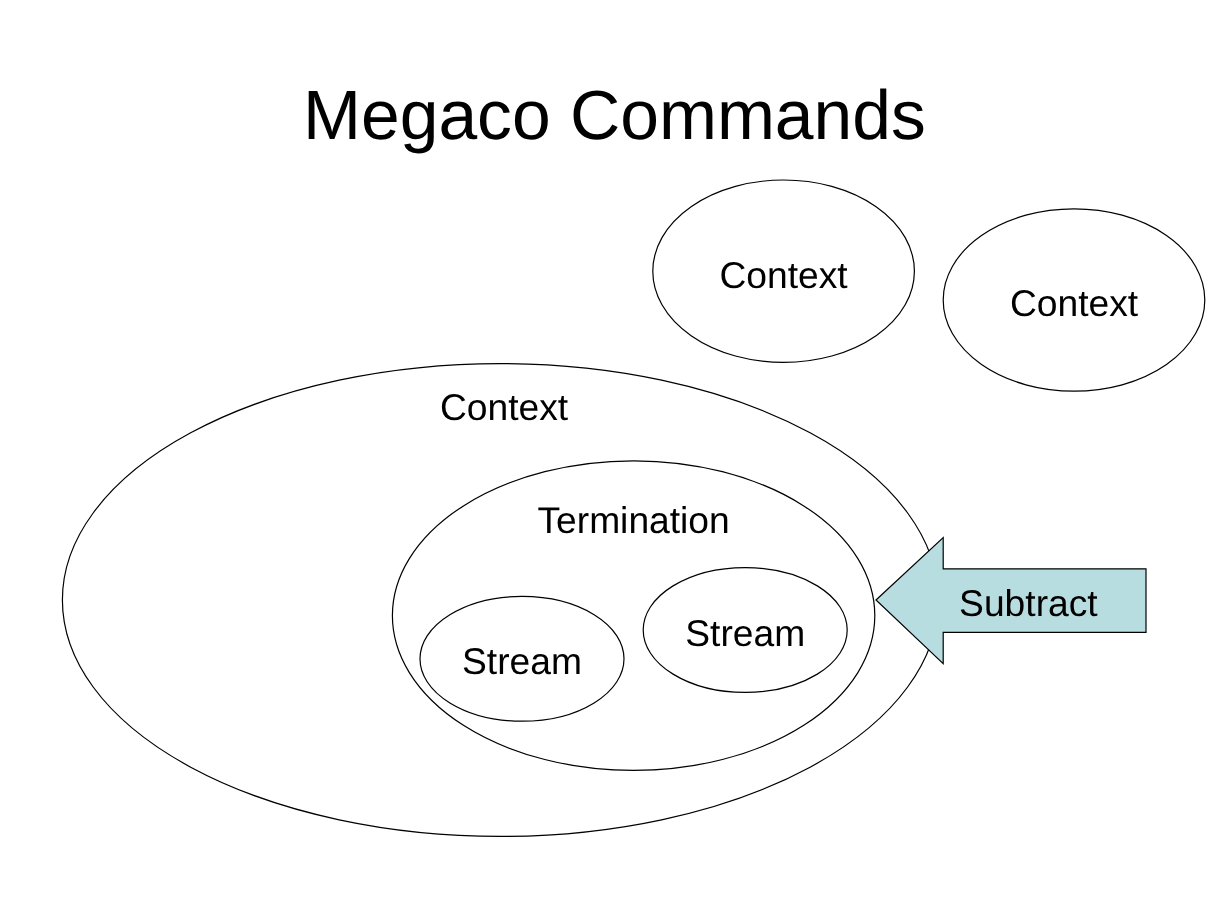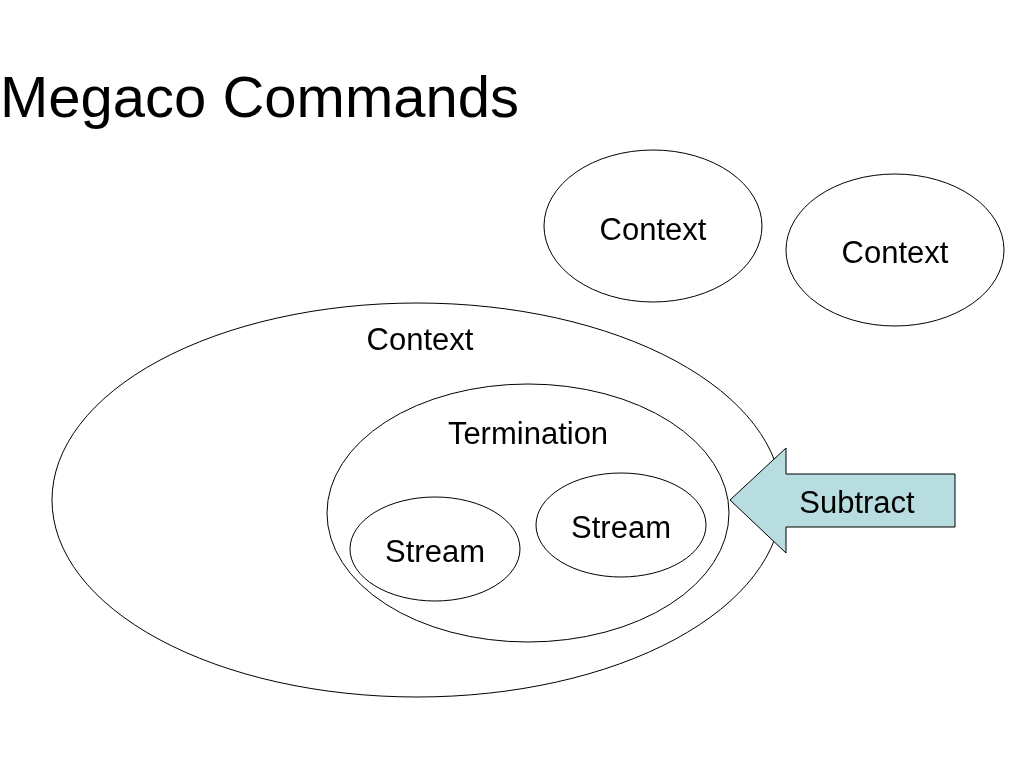--- a/index.html
+++ b/index.html
@@ -1,18 +1,18 @@
 <!DOCTYPE html>
 <html><head>
   <meta charset="utf-8">
   <style>
     html, body { margin: 0; padding: 0; background: #ffffff; }
     body { width: 1024px; height: 768px; position: relative; overflow: hidden; }
     .title {
-      position: absolute; left: 0; top: 62px; width: 1024px; 
+      position: absolute; left: 0; top: 62px; width: 1024px; text-align: center;
       font-family: "Liberation Sans", sans-serif; font-size: 58px; color: #000;
       line-height: 70px;
     }
     svg { position: absolute; left: 0; top: 0; }
     svg text { font-family: "Liberation Sans", sans-serif; fill: #000; }
   </style>
 </head>
 <body>
 
 <div class="title">Megaco Commands</div>

